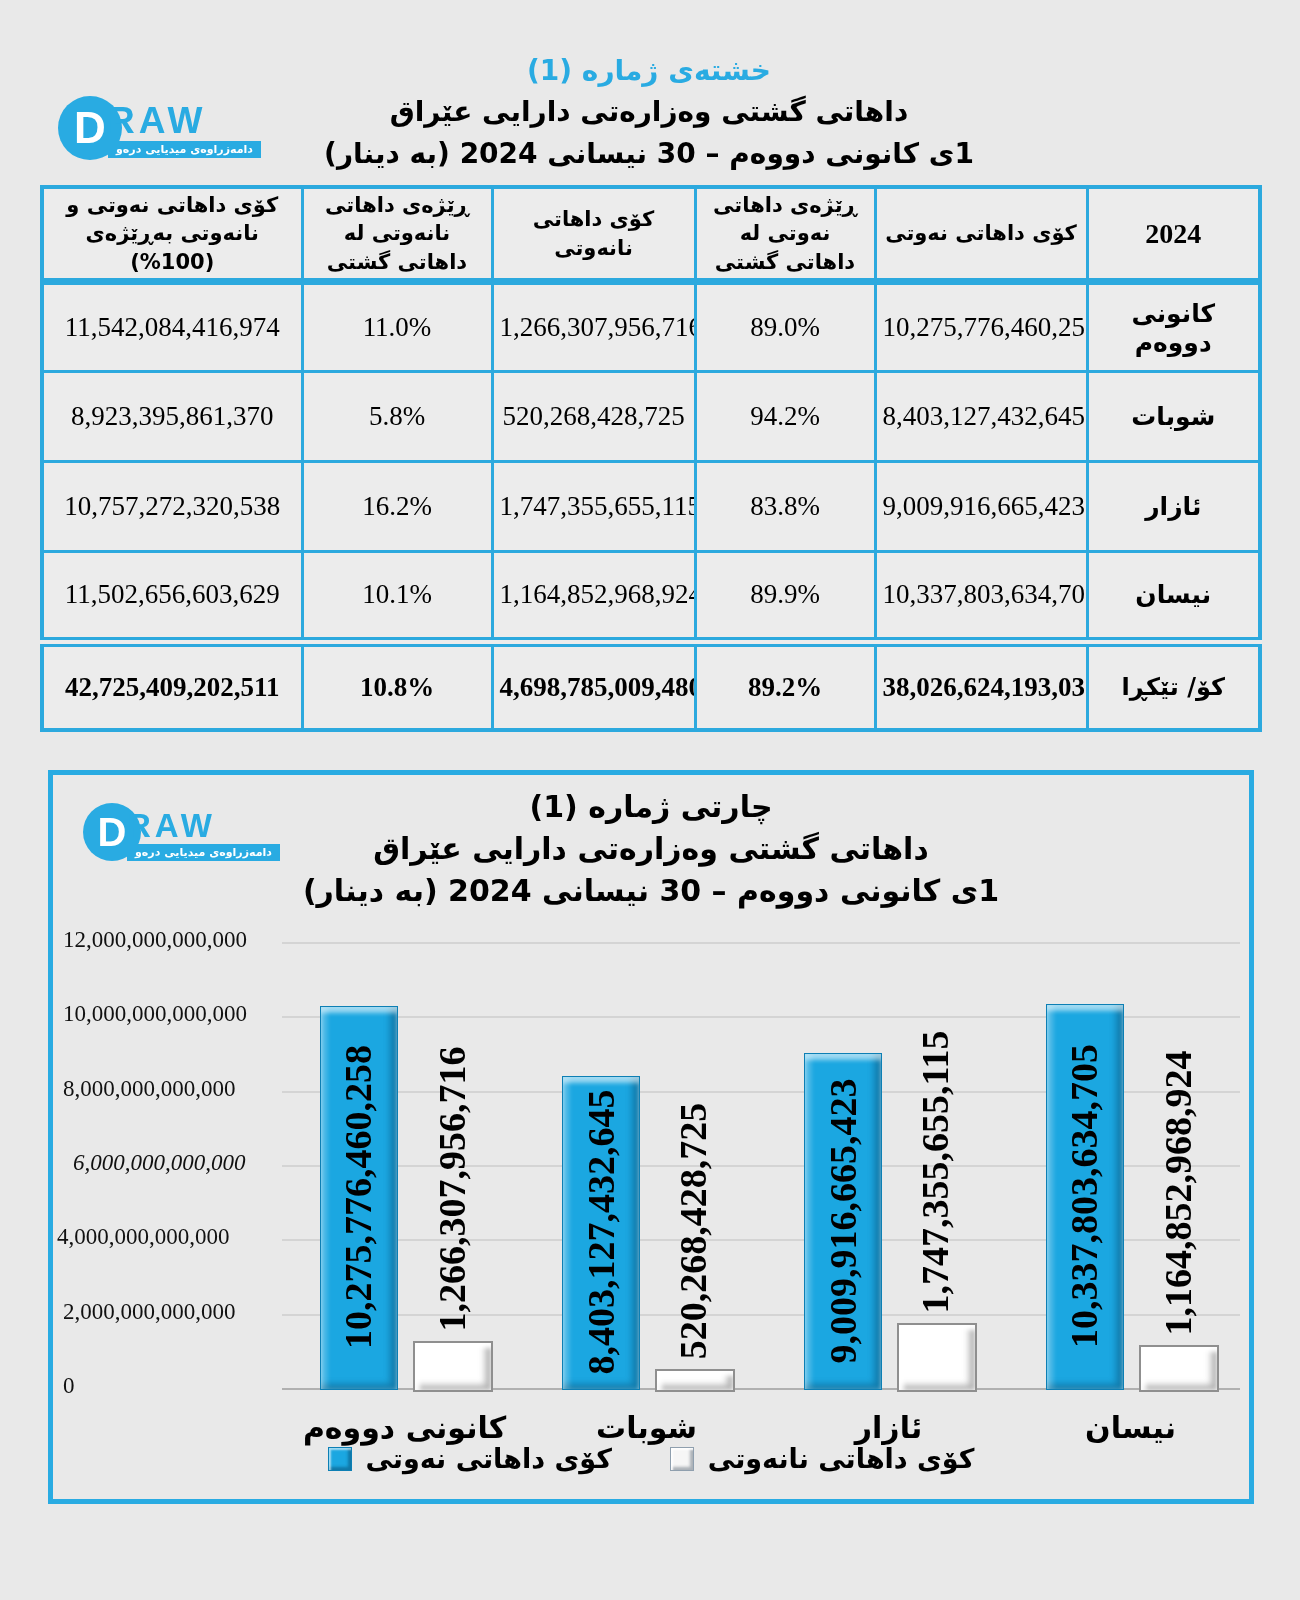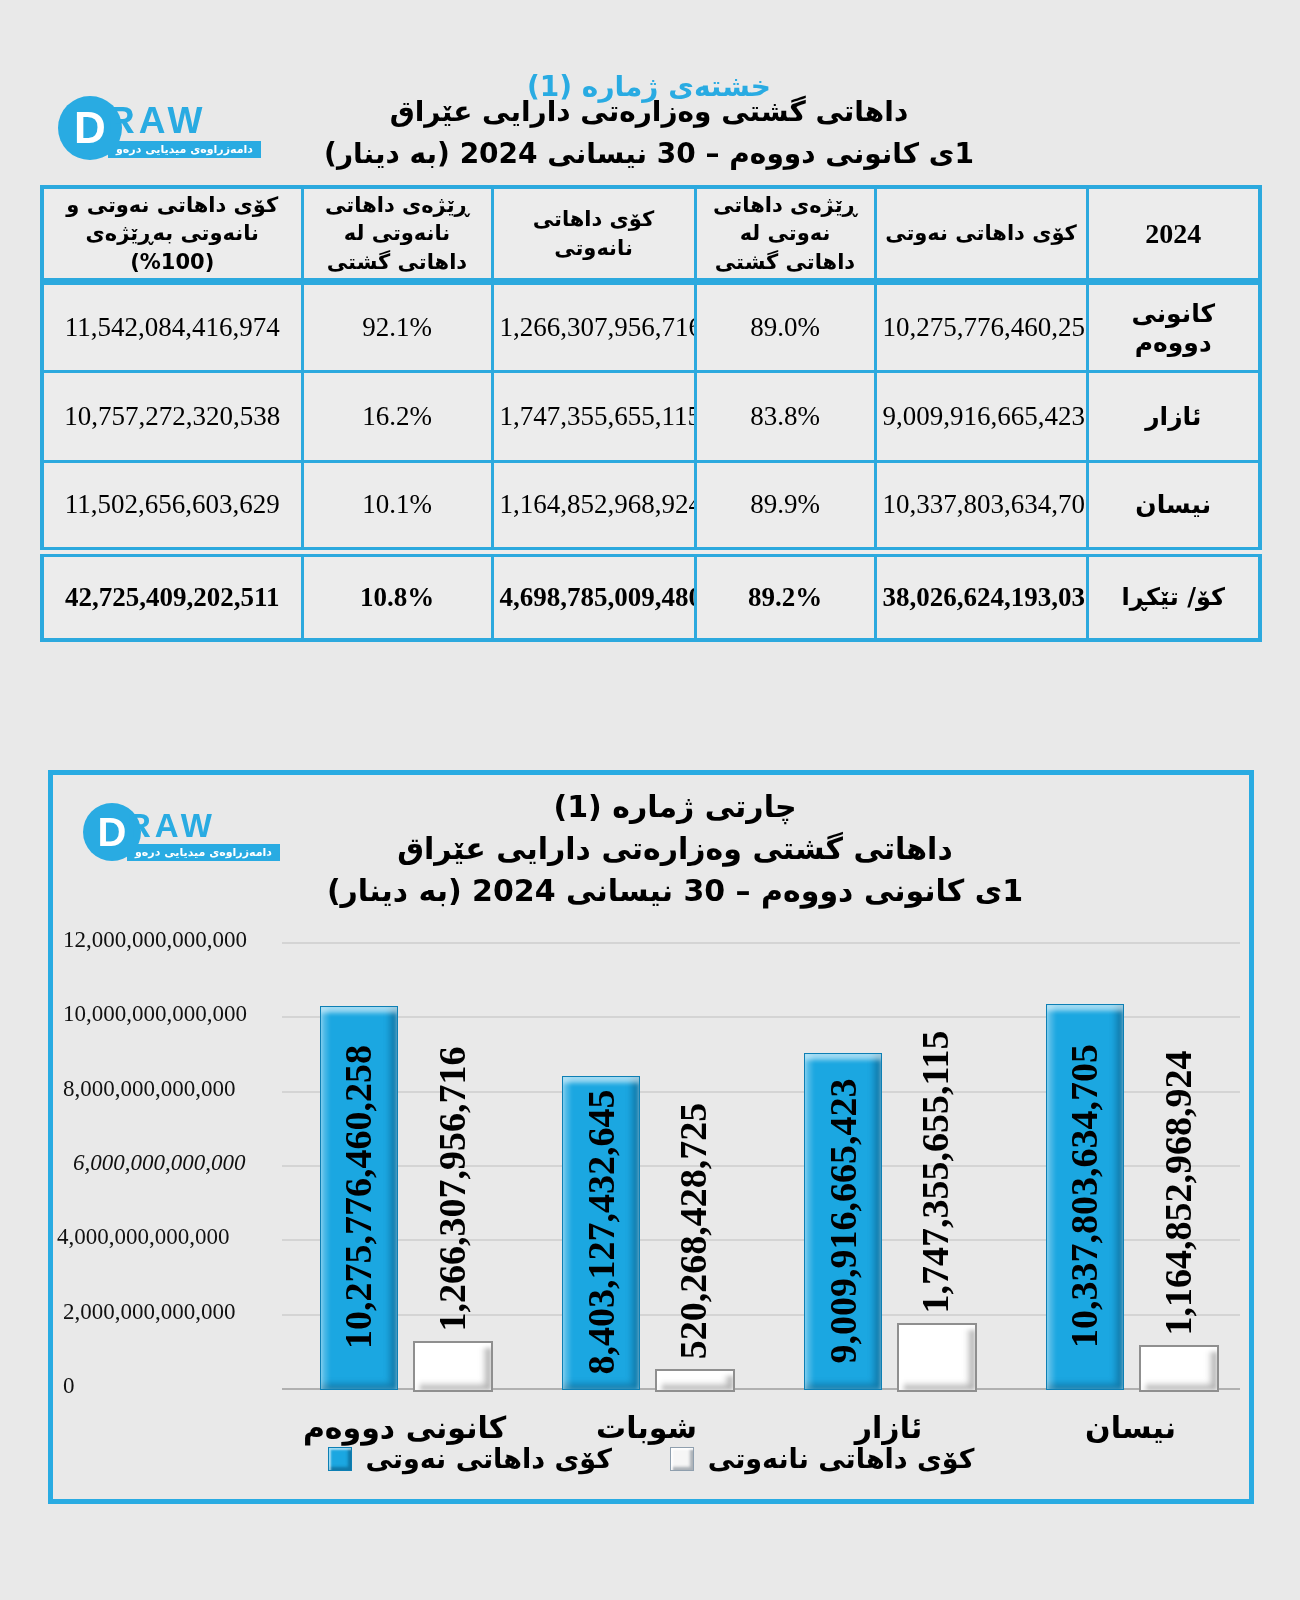--- a/index.html
+++ b/index.html
@@ -38,21 +38,21 @@
   td.month{font-size:25px;font-weight:bold;}
   tr.totalrow{height:88px;}
   tr.totalrow td{border-top:10px double #2ca9de;font-weight:bold;}
   tr.totalrow td.num,tr.totalrow td.pct{font-size:27px;}
   tr.totalrow td.month{font-size:24px;}
 
   
   #chartframe{position:absolute;left:48px;top:770px;width:1196px;height:724px;
               border:5px solid #29abe2;background:#e9e9e9;}
   .cttl{position:absolute;left:0;width:100%;text-align:center;font-weight:bold;color:#000;
-        font-size:30px;white-space:nowrap;padding-left:24px;}
+        font-size:30px;white-space:nowrap;}
   .gridline{position:absolute;height:0;border-top:2px solid #d4d4d4;}
   .axisline{position:absolute;height:0;border-top:2px solid #b0b0b0;}
   .ylab{position:absolute;width:212px;text-align:left;color:#111;
         font-family:"Liberation Serif","DejaVu Serif",serif;font-size:23px;white-space:nowrap;}
   .bar{position:absolute;}
   .bar.oil{border:1px solid #0d7fb4;
            box-shadow:inset 0 6px 4px rgba(255,255,255,.55),inset 6px 0 5px rgba(255,255,255,.25),
                       inset -7px -5px 6px rgba(6,74,110,.45);}
   .bar.nonoil{border:2px solid #8f8f8f;background:#fff;
            box-shadow:inset 0 5px 4px rgba(255,255,255,.95),inset 5px 0 4px rgba(255,255,255,.9),
@@ -78,21 +78,21 @@
   <div class="logo" style="left:58px;top:96px;">
     <div class="circle">
       <span>D</span>
     </div>
     <div class="right">
       <span class="raw">RAW</span>
       <span class="tag" dir="rtl">دامەزراوەی میدیایی درەو</span>
     </div>
   </div>
 
-  <div class="ttl t-cyan" style="top:54px;margin-top:16px;" dir="rtl">خشتەی ژمارە (1)</div>
+  <div class="ttl t-cyan" style="top:54px;" dir="rtl">خشتەی ژمارە (1)</div>
   <div class="ttl t-blk" style="top:95px;" dir="rtl">داهاتی گشتی وەزارەتی دارایی عێراق</div>
   <div class="ttl t-blk" style="top:137px;" dir="rtl">1ی کانونی دووەم – 30 نیسانی 2024 (بە دینار)</div>
 
   <table class="rev">
     <colgroup>
       <col style="width:260px">
         <col style="width:190px">
         <col style="width:203px">
       <col style="width:180px">
         <col style="width:212px">
@@ -104,25 +104,33 @@
           <th dir="rtl">ڕێژەی داهاتی نانەوتی لە داهاتی گشتی</th>
           <th dir="rtl">کۆی داهاتی نانەوتی</th>
           <th dir="rtl">ڕێژەی داهاتی نەوتی لە داهاتی گشتی</th>
           <th dir="rtl">کۆی داهاتی نەوتی</th>
           <th class="year">2024</th>
         </tr>
       </thead>
     <tbody>
         <tr class="datarow">
           <td class="num">11,542,084,416,974</td>
-          <td class="pct">92.1%</td>
+          <td class="pct">11.0%</td>
           <td class="num">1,266,307,956,716</td>
           <td class="pct">89.0%</td>
           <td class="num">10,275,776,460,258</td>
           <td class="month" dir="rtl">کانونی دووەم</td>
+        </tr>
+        <tr class="datarow">
+          <td class="num">8,923,395,861,370</td>
+          <td class="pct">5.8%</td>
+          <td class="num">520,268,428,725</td>
+          <td class="pct">94.2%</td>
+          <td class="num">8,403,127,432,645</td>
+          <td class="month" dir="rtl">شوبات</td>
         </tr>
         <tr class="datarow">
           <td class="num">10,757,272,320,538</td>
           <td class="pct">16.2%</td>
           <td class="num">1,747,355,655,115</td>
           <td class="pct">83.8%</td>
           <td class="num">9,009,916,665,423</td>
           <td class="month" dir="rtl">ئازار</td>
         </tr>
         <tr class="datarow">

